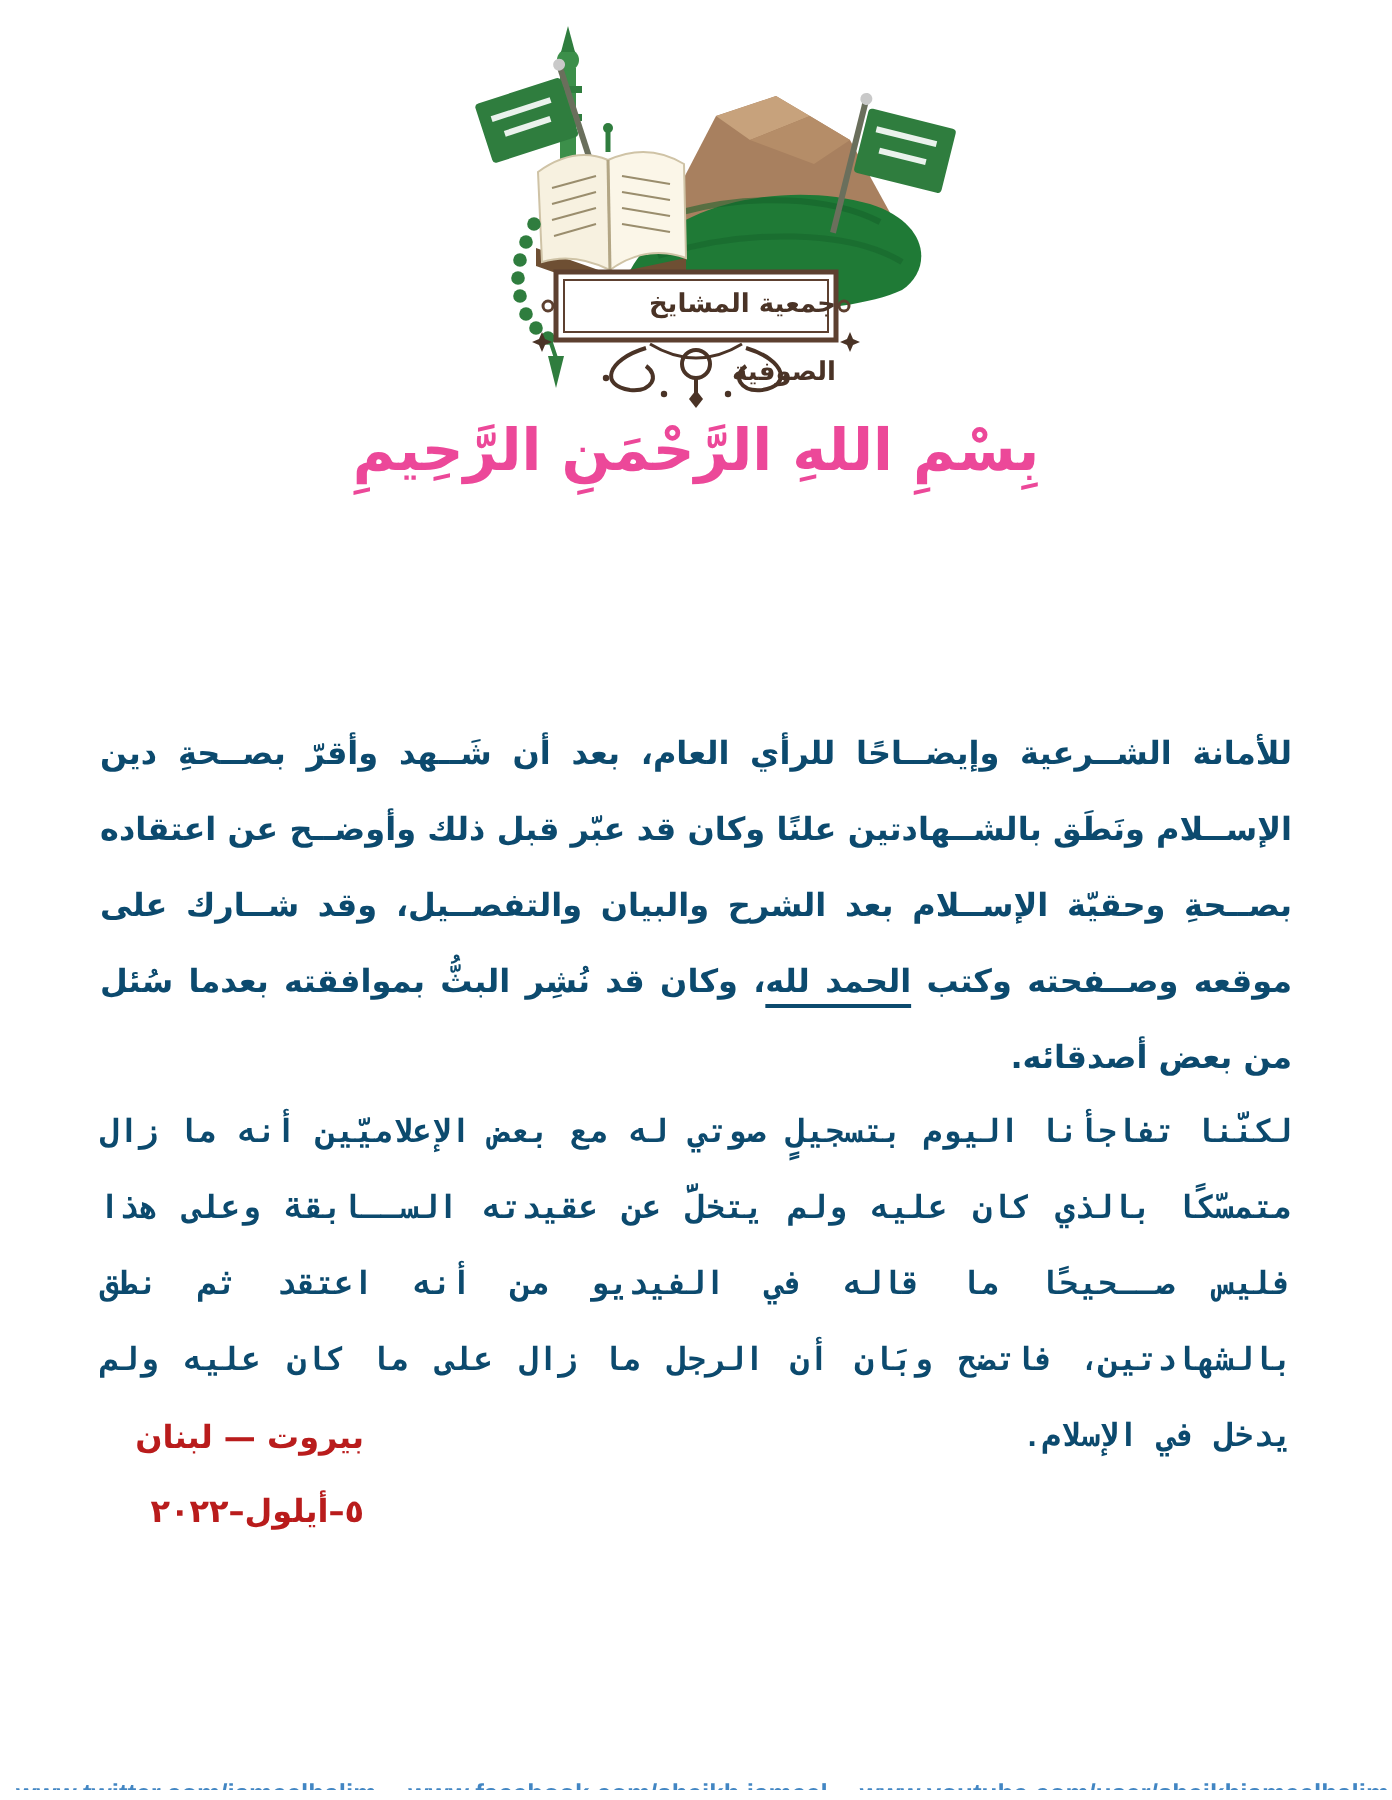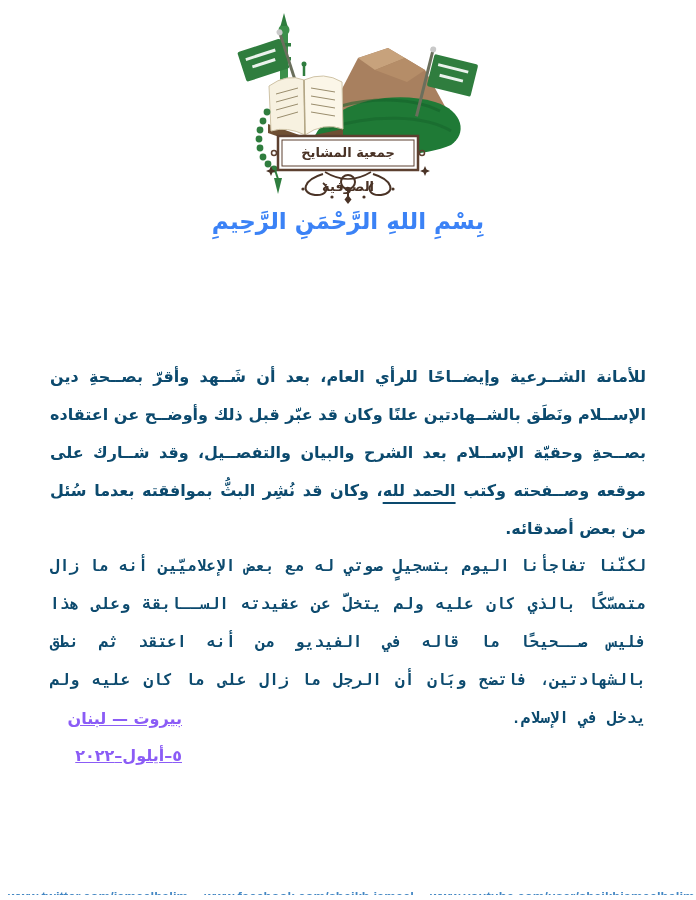--- a/index.html
+++ b/index.html
@@ -5,48 +5,48 @@
   html,body{margin:0;padding:0;background:#ffffff;}
   .page{
     position:relative;width:696px;height:900px;background:#ffffff;
     font-family:"DejaVu Sans",sans-serif;color:#000;overflow:hidden;margin:0 auto;
   }
   
   .logo{position:absolute;top:12px;left:183px;width:330px;height:192px;}
   .logo svg{position:absolute;top:0;left:0;}
   .org-name{
     position:absolute;left:95px;top:124px;width:140px;height:34px;
-    line-height:34px;text-align:center;color:#4a3326;font-weight:bold;
+    line-height:34px;color:#4a3326;font-weight:bold;
     font-size:13px;direction:rtl;letter-spacing:1px;
   }
   
   .basmala{
     position:absolute;top:208px;left:0;width:100%;text-align:center;
-    font-size:23px;font-weight:bold;color:#3b82f6;direction:rtl;
+    font-size:29px;font-weight:bold;color:#ec4899;direction:rtl;
   }
   
   .title{
     position:absolute;top:292px;left:0;width:100%;margin:0;text-align:center;
     font-size:21px;font-weight:bold;color:#000;direction:rtl;
     text-decoration:underline;text-underline-offset:7px;text-decoration-thickness:1.5px;
   }
   
   .body-par{
     position:absolute;right:50px;width:596px;margin:0;
     direction:rtl;text-align:justify;font-size:16px;font-weight:bold;
     line-height:38px;color:#0c4a6e;
   }
   .p1{top:358px;}
   .p2{top:548px;font-family:Liberation Mono, monospace;}
   .u{text-decoration:underline;text-underline-offset:6px;text-decoration-thickness:1.5px;}
   
   .dateline{
     position:absolute;top:700px;left:34px;width:148px;
     direction:rtl;text-align:right;font-size:16px;font-weight:bold;
-    line-height:37px;color:#8b5cf6;text-decoration:underline;
+    line-height:37px;color:#b91c1c;
   }
   
   .footer{
     position:absolute;top:836px;left:0;width:100%;text-align:center;
     font-family:"Liberation Sans",sans-serif;font-size:13px;font-weight:bold;
     color:#2272b9;
   }
   .footer .link{margin:0 8px;cursor:pointer;}
   .footer-cut{
     position:absolute;top:888px;left:0;width:100%;height:7px;overflow:hidden;

